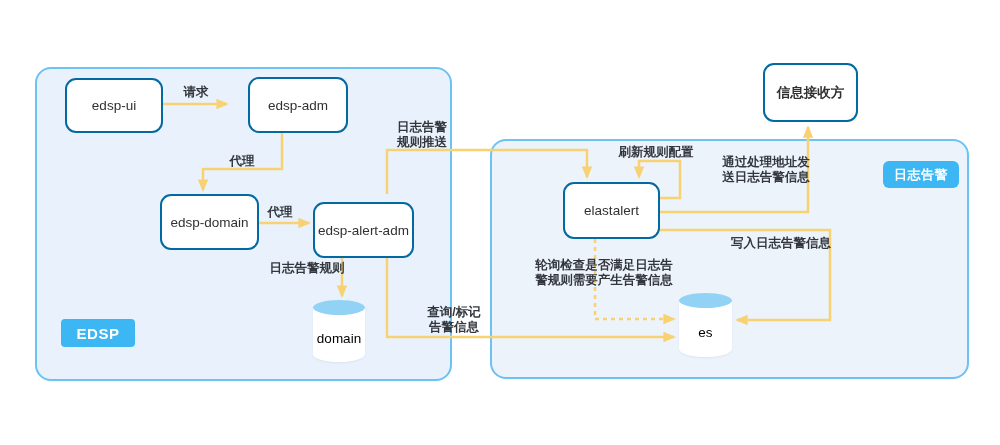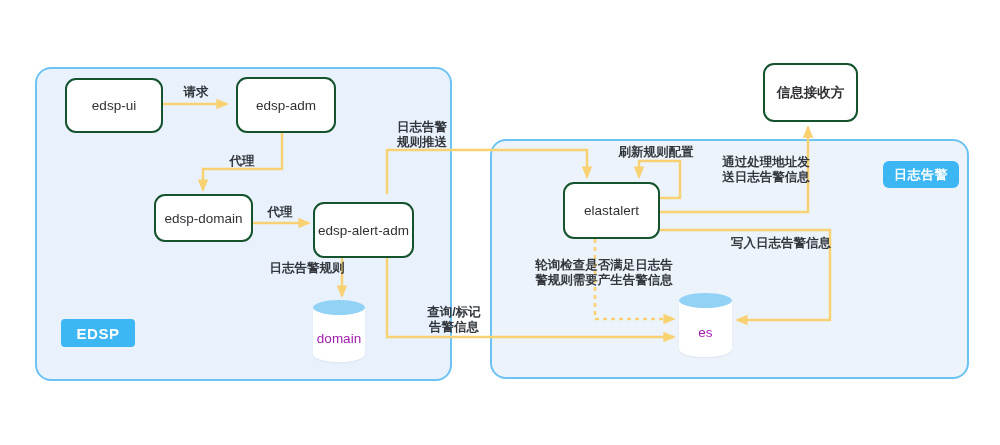--- a/index.html
+++ b/index.html
@@ -13,37 +13,37 @@
   }
   .container.edsp { left:35px; top:67px; width:417px; height:314px; background:#e9f2fc; }
   .container.log-alert { left:490px; top:139px; width:479px; height:240px; background:#edf3fb; }
   .badge {
     position:absolute; background:#3db6f4; color:#ffffff; font-weight:700;
     display:flex; align-items:center; justify-content:center; letter-spacing:0.5px;
   }
   .badge.edsp { left:61px; top:319px; width:74px; height:28px; border-radius:4px; font-size:15px; }
   .badge.log-alert { left:883px; top:161px; width:76px; height:27px; border-radius:6px; font-size:13px; }
   .node {
-    position:absolute; background:#ffffff; border:2px solid #14532d; border-radius:11px;
+    position:absolute; background:#ffffff; border:2px solid #0369a1; border-radius:11px;
     display:flex; align-items:center; justify-content:center;
     font-size:13.5px; color:#303133;
   }
   .node.edsp-ui        { left:65px;  top:78px;  width:98px;  height:55px; }
-  .node.edsp-adm       { left:236px; top:77px;  width:100px; height:56px; }
-  .node.edsp-domain    { left:154px; top:194px; width:99px;  height:48px; }
+  .node.edsp-adm       { left:248px; top:77px;  width:100px; height:56px; }
+  .node.edsp-domain    { left:160px; top:194px; width:99px;  height:56px; }
   .node.edsp-alert-adm { left:313px; top:194px; width:101px; height:56px;margin-top:8px; }
   .node.elastalert     { left:563px; top:182px; width:97px;  height:57px; }
   .node.info-receiver  { left:763px; top:63px;  width:95px;  height:59px; font-weight:600; }
   .cylinder { position:absolute; }
   .cylinder .cyl-body {
     position:absolute; left:0; right:0; top:7px; bottom:0; background:#ffffff;
     border-radius:0 0 50% 50% / 0 0 14% 14%;
     box-shadow:0 1px 2px rgba(80,110,140,0.10);
     display:flex; align-items:center; justify-content:center;
-    font-size:13.5px; color:#a21caf; padding-top:8px;
+    font-size:13.5px; color:#000000; padding-top:8px;
   }
   .cylinder .cyl-top {
     position:absolute; left:0; right:0; top:0; height:15px; border-radius:50%;
     background:#92d3f5; z-index:1;
   }
   .cylinder.domain { left:313px; top:300px; width:52px; height:62px; }
   .cylinder.es     { left:679px; top:293px; width:53px; height:64px;text-align:right; }
   .edges { position:absolute; left:0; top:0; width:1000px; height:445px; }
   .edge-label {
     position:absolute; transform:translate(-50%,-50%);

